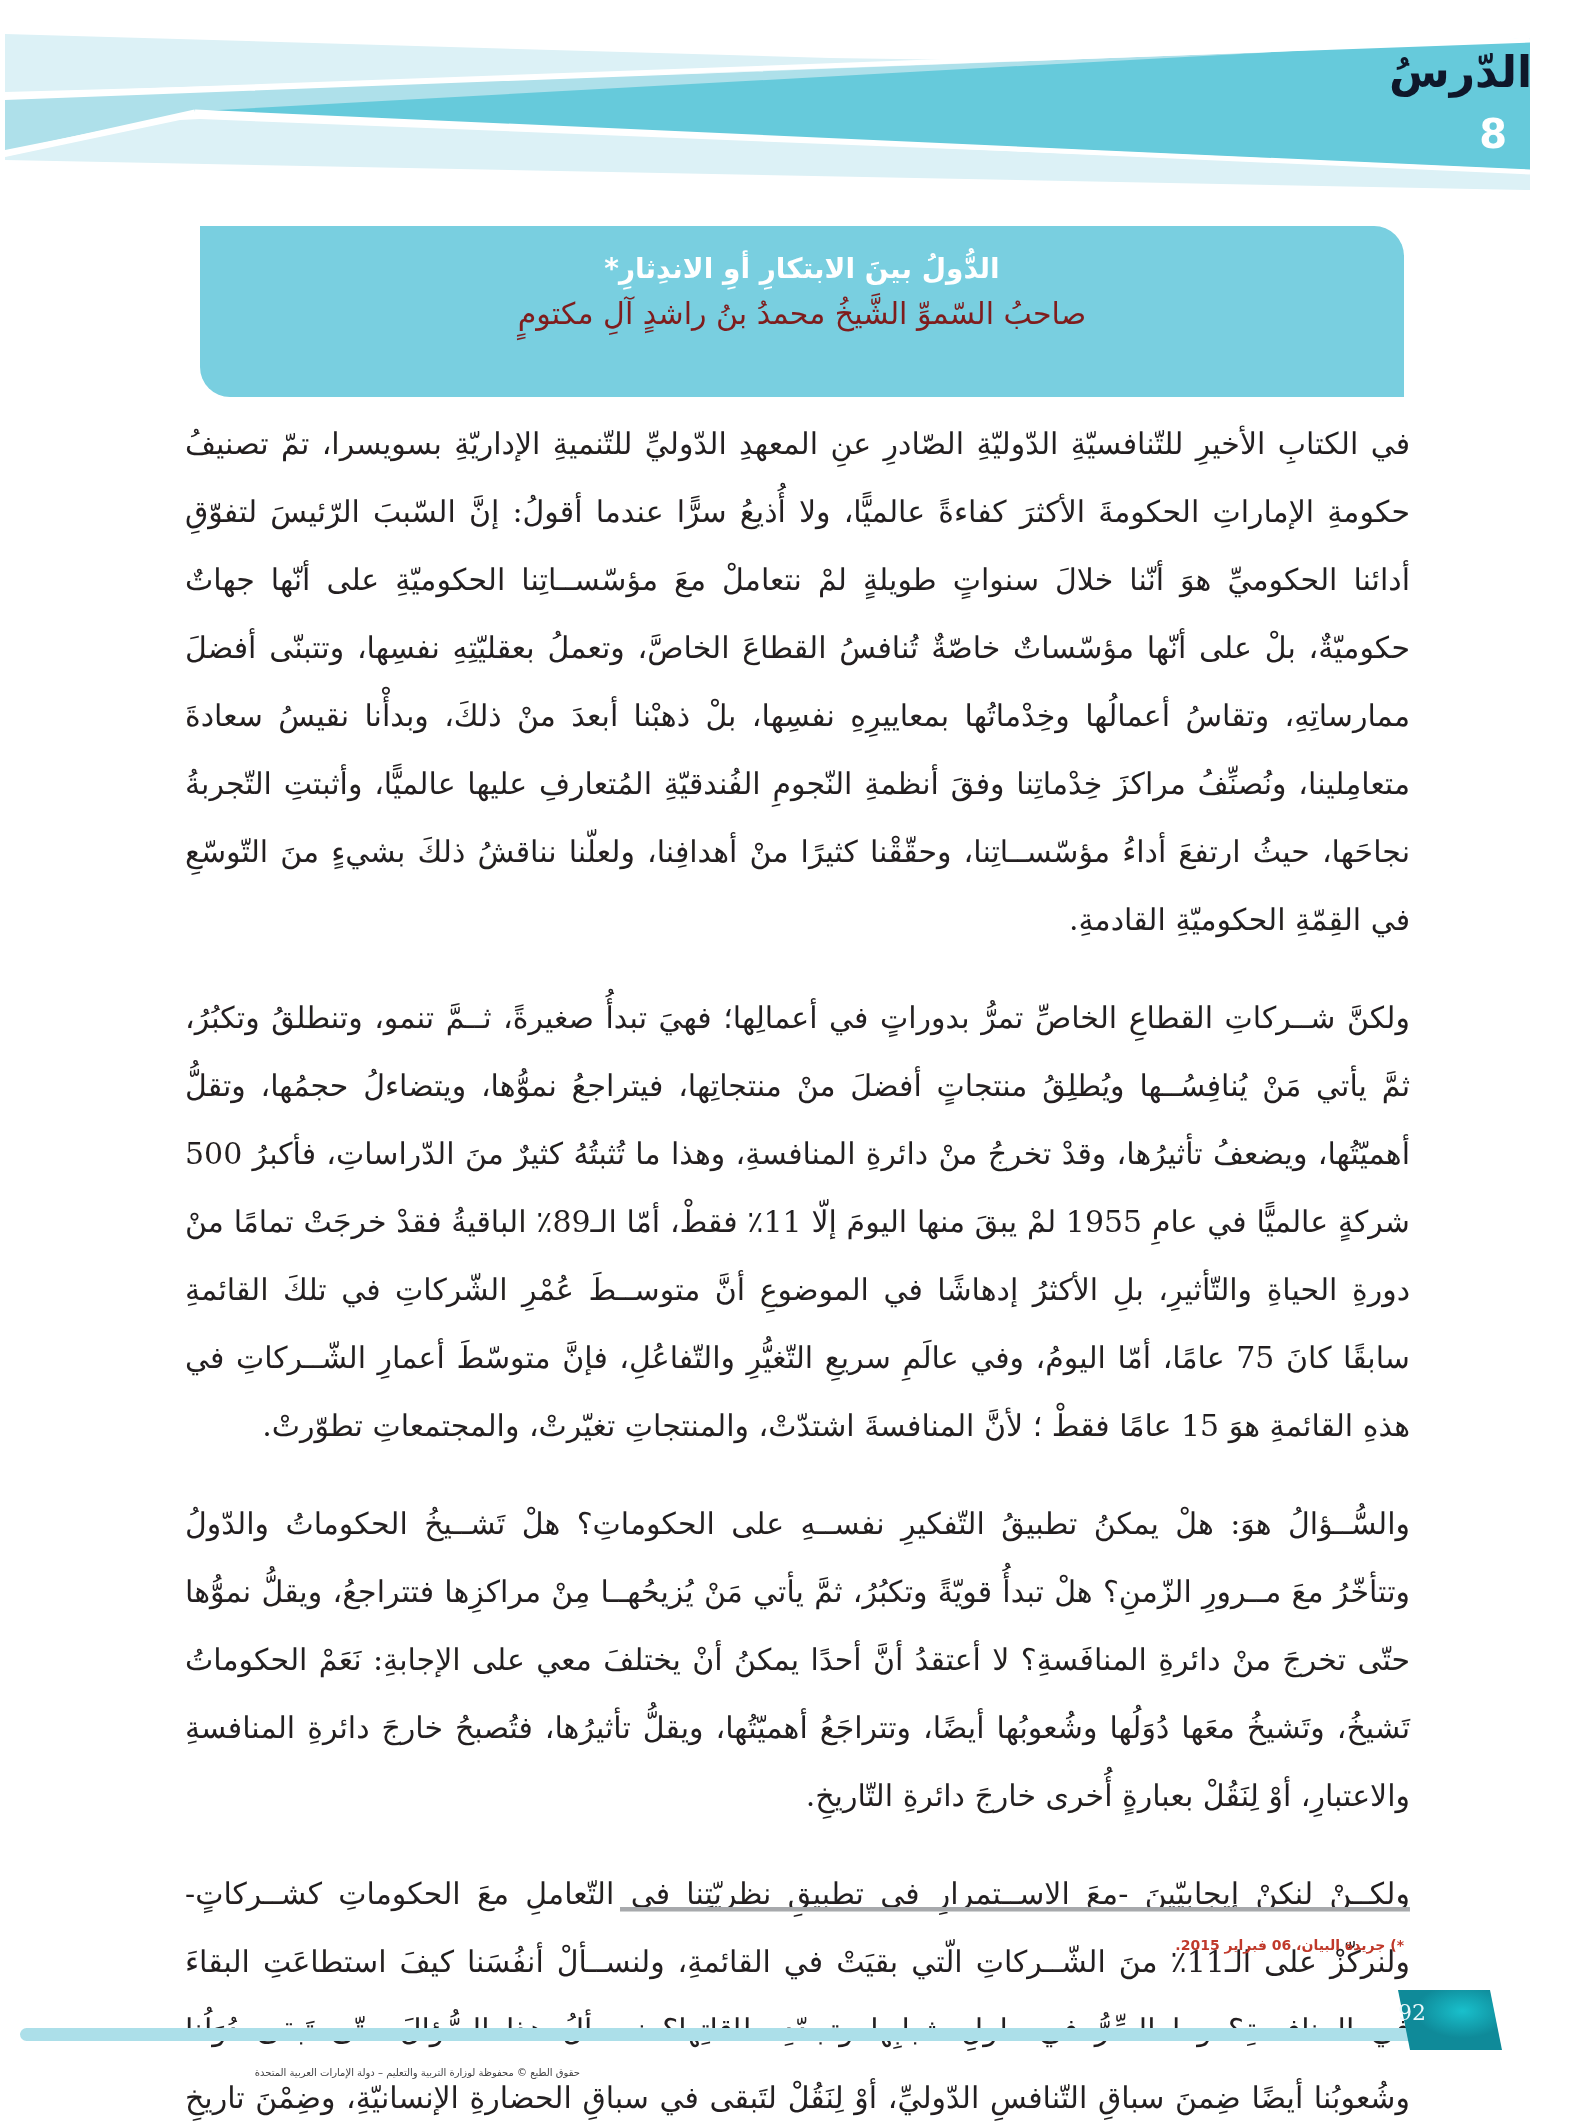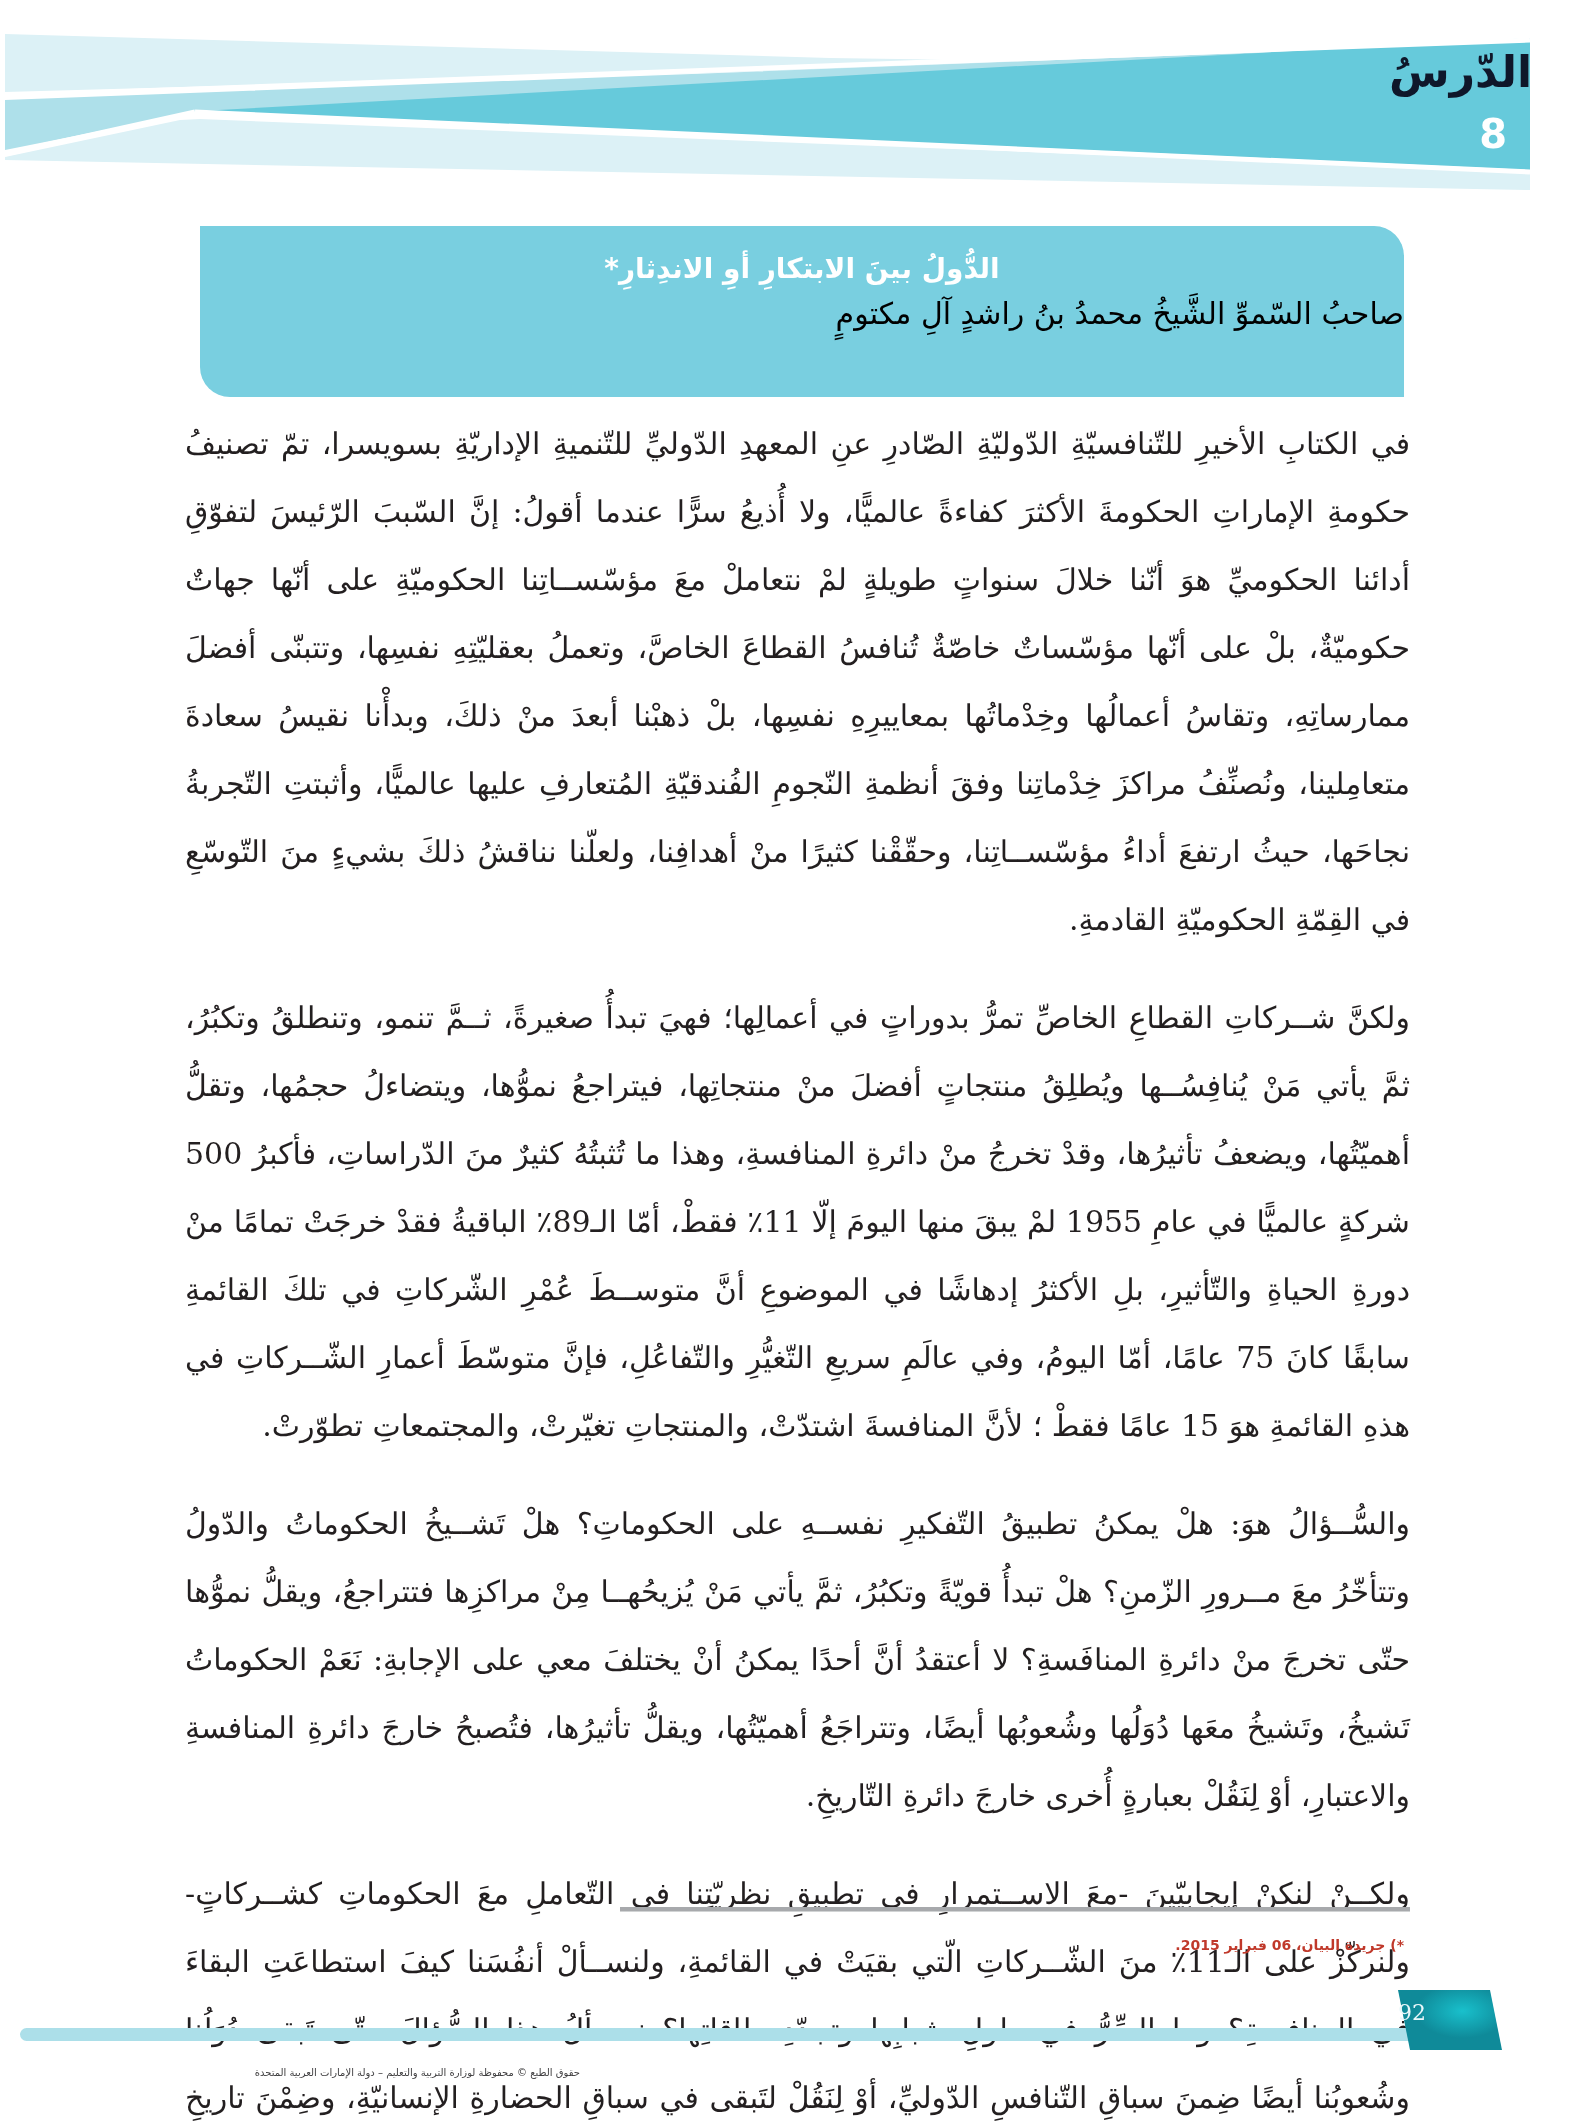--- a/index.html
+++ b/index.html
@@ -16,21 +16,21 @@
                    color: #ffffff; font-family: "DejaVu Sans", sans-serif; font-weight: bold;
                    font-size: 40px; line-height: 44px; }
 
   
   .title-box { position: absolute; left: 200px; top: 226px; width: 1204px; height: 171px;
                background: #79cfe0; border-top-right-radius: 30px; border-bottom-left-radius: 30px;
                text-align: center; color: #ffffff; }
   .title-main { margin-top: 24px; font-family: "DejaVu Sans", sans-serif; font-weight: bold;
                 font-size: 28px; line-height: 38px; direction: rtl; }
   .title-sub { margin-top: 6px; font-family: "DejaVu Sans", sans-serif; font-weight: normal;
-               font-size: 30px; line-height: 40px; direction: rtl; color: #000000; text-align: right; }
+               font-size: 30px; line-height: 40px; direction: rtl; color: #7f1d1d; }
 
   
   .article { position: absolute; left: 185px; top: 410px; width: 1225px; direction: rtl;
              color: #231f20; font-family: "DejaVu Serif", serif; }
   .para { font-size: 30px; line-height: 68px; text-align: justify; margin: 0 0 30px 0; }
   .para:last-child { margin-bottom: 0; }
 
   
   .fn-rule { position: absolute; left: 620px; top: 1907px; width: 790px; height: 4px;
              background: #a7a9ac; border-bottom: 1px solid #d1d3d4; }

